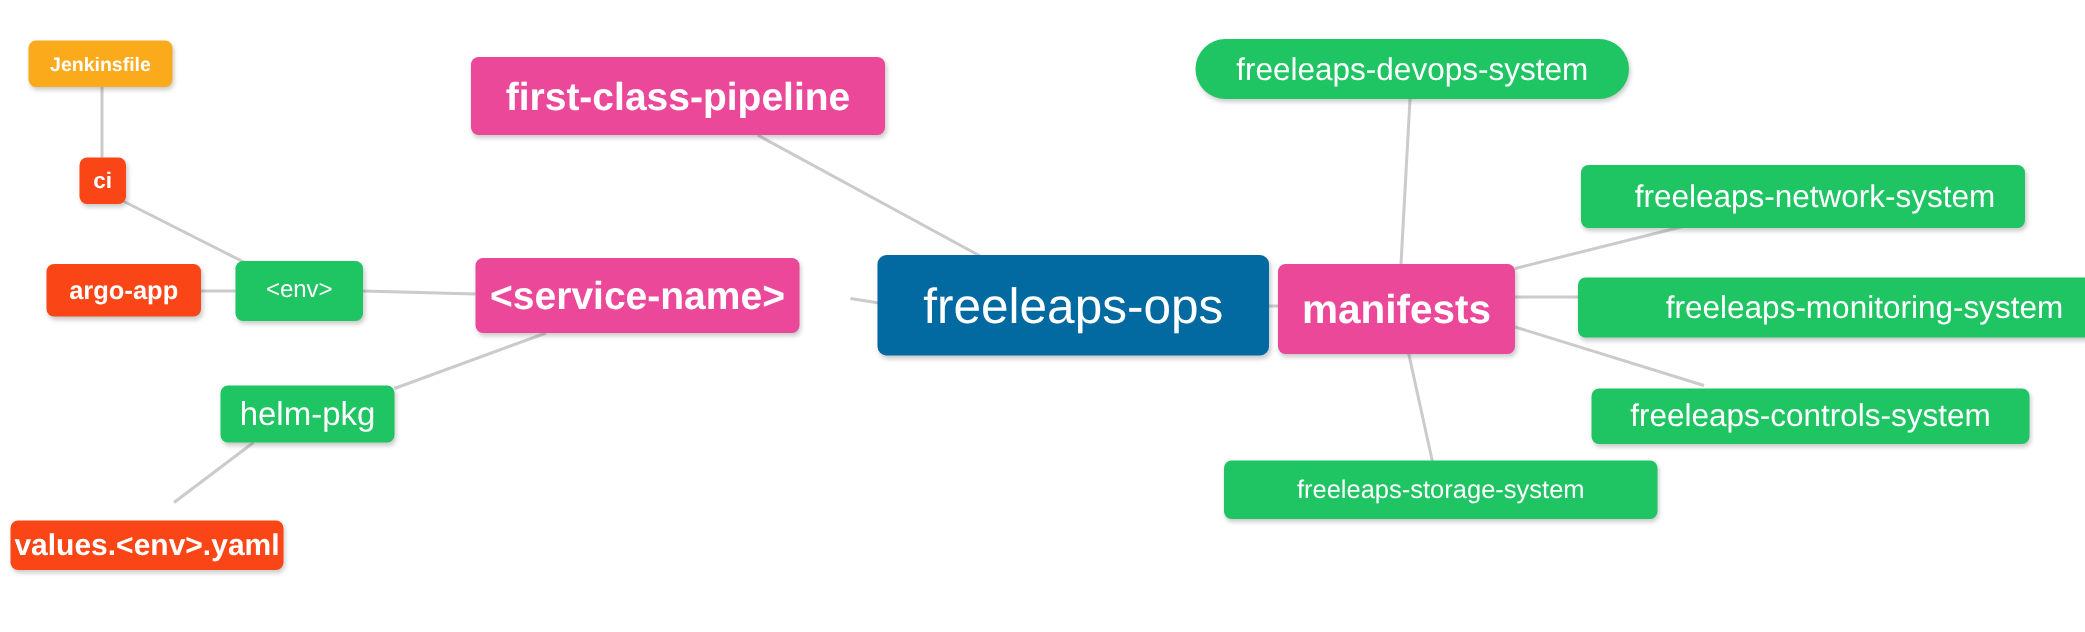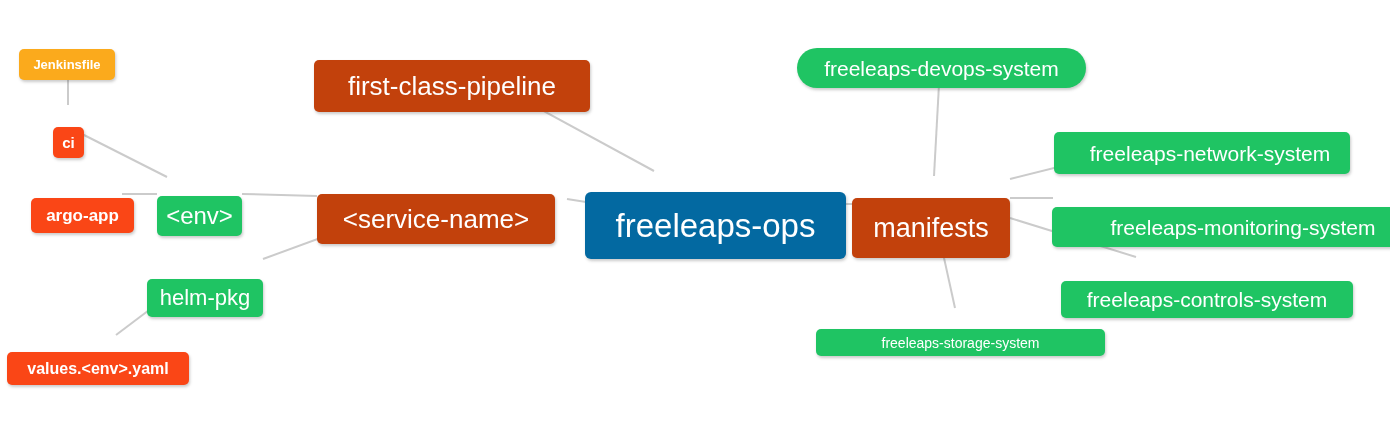--- a/index.html
+++ b/index.html
@@ -15,23 +15,22 @@
   .node {
     position:absolute;
     display:flex; align-items:center; justify-content:center;
     color:#ffffff;
     border-radius:5px;
     box-shadow:1px 2px 3px rgba(70,70,70,0.28);
     white-space:nowrap;
     box-sizing:border-box;
     cursor:default;
     line-height:1;
-    margin-top:22px;
   }
-  .c-blue   { background:#c2410c; }
+  .c-blue   { background:#ec4899;font-weight:bold; }
   .c-green  { background:#1fc463; }
   .c-red    { background:#fa4616; }
   .c-orange { background:#fbaa1c; }
   .c-dark   { background:#0369a1; border-radius:6px; }
   .bold     { font-weight:700; }
 </style>
 </head>
 <body>
 
 <div id="canvas">
@@ -52,37 +51,37 @@
     <line x1="1010" y1="218" x2="1136" y2="257"></line>
     <line x1="937" y1="226" x2="955" y2="308"></line>
   </svg>
 
   <div class="node c-orange bold" style="left:19px;  top:27px;  width:96px;  height:31px; font-size:13px;">Jenkinsfile</div>
 
   <div class="node c-red bold" style="left:53px;  top:105px; width:31px;  height:31px; font-size:15px;">ci</div>
 
   <div class="node c-red bold" style="left:31px;  top:176px; width:103px;  height:35px; font-size:17px;">argo-app</div>
 
-  <div class="node c-green" style="left:157px; top:174px; width:85px;  height:40px; font-size:24px;">&lt;env&gt;</div>
+  <div class="node c-green" style="left:157px; top:174px; width:85px;  height:40px; font-size:16px;">&lt;env&gt;</div>
 
   <div class="node c-green" style="left:147px; top:257px; width:116px; height:38px; font-size:22px;">helm-pkg</div>
 
-  <div class="node c-red bold" style="left:7px;   top:330px; width:182px; height:33px; font-size:16px;">values.&lt;env&gt;.yaml</div>
+  <div class="node c-red bold" style="left:7px;   top:347px; width:182px; height:33px; font-size:20px;">values.&lt;env&gt;.yaml</div>
 
   <div class="node c-blue" style="left:314px; top:38px;  width:276px; height:52px; font-size:26px;">first-class-pipeline</div>
 
-  <div class="node c-blue" style="left:317px; top:172px; width:238px; height:50px; font-size:26px;">&lt;service-name&gt;</div>
+  <div class="node c-blue" style="left:317px; top:172px; width:216px; height:50px; font-size:26px;">&lt;service-name&gt;</div>
 
   <div class="node c-dark" style="left:585px; top:170px; width:261px; height:67px; font-size:33px;">freeleaps-ops</div>
 
   <div class="node c-blue" style="left:852px; top:176px; width:158px; height:60px; font-size:27px;">manifests</div>
 
   <div class="node c-green" style="left:797px; top:26px;  width:289px; height:40px; font-size:21px;border-radius:20px;">freeleaps-devops-system</div>
 
   <div class="node c-green" style="left:1054px;top:110px; width:296px; height:42px; font-size:21px;padding-left:16px;">freeleaps-network-system</div>
 
   <div class="node c-green" style="left:1052px;top:185px; width:382px; height:40px; font-size:21px;">freeleaps-monitoring-system</div>
 
   <div class="node c-green" style="left:1061px;top:259px; width:292px; height:37px; font-size:21px;">freeleaps-controls-system</div>
 
-  <div class="node c-green" style="left:816px; top:307px; width:289px; height:27px; font-size:14px;">freeleaps-storage-system</div>
+  <div class="node c-green" style="left:816px; top:307px; width:289px; height:39px; font-size:17px;">freeleaps-storage-system</div>
 
 </div>
 
 </body></html>

